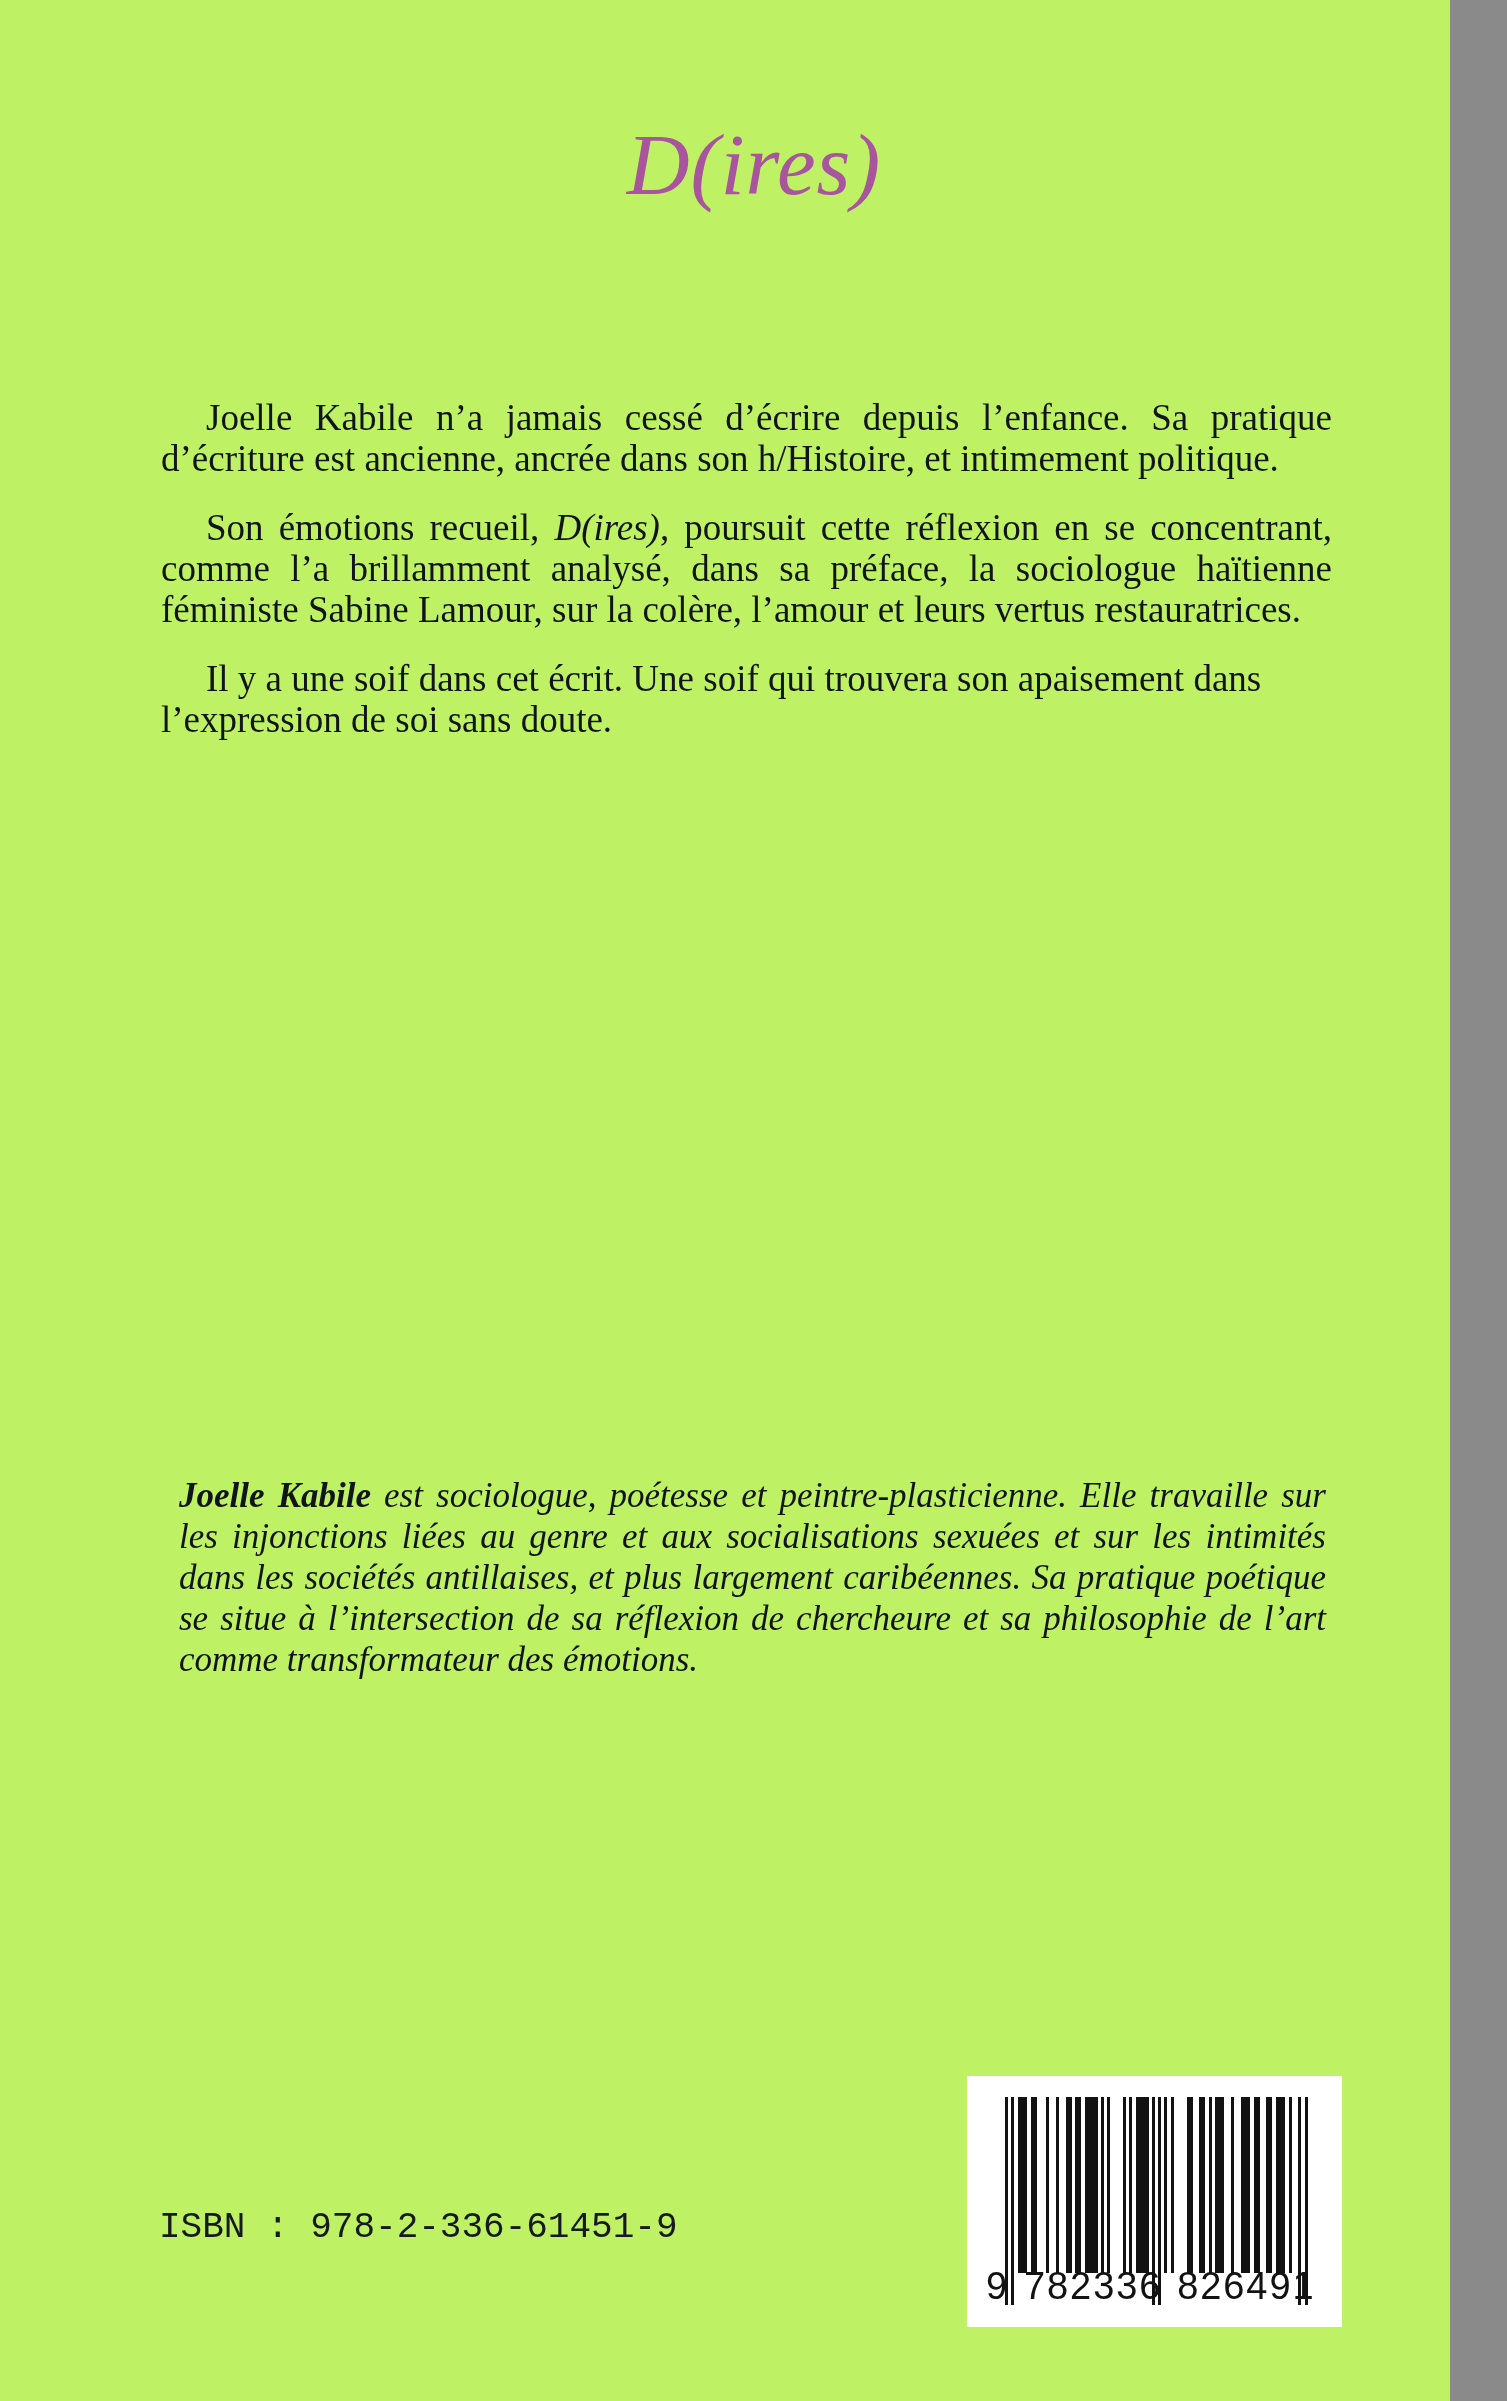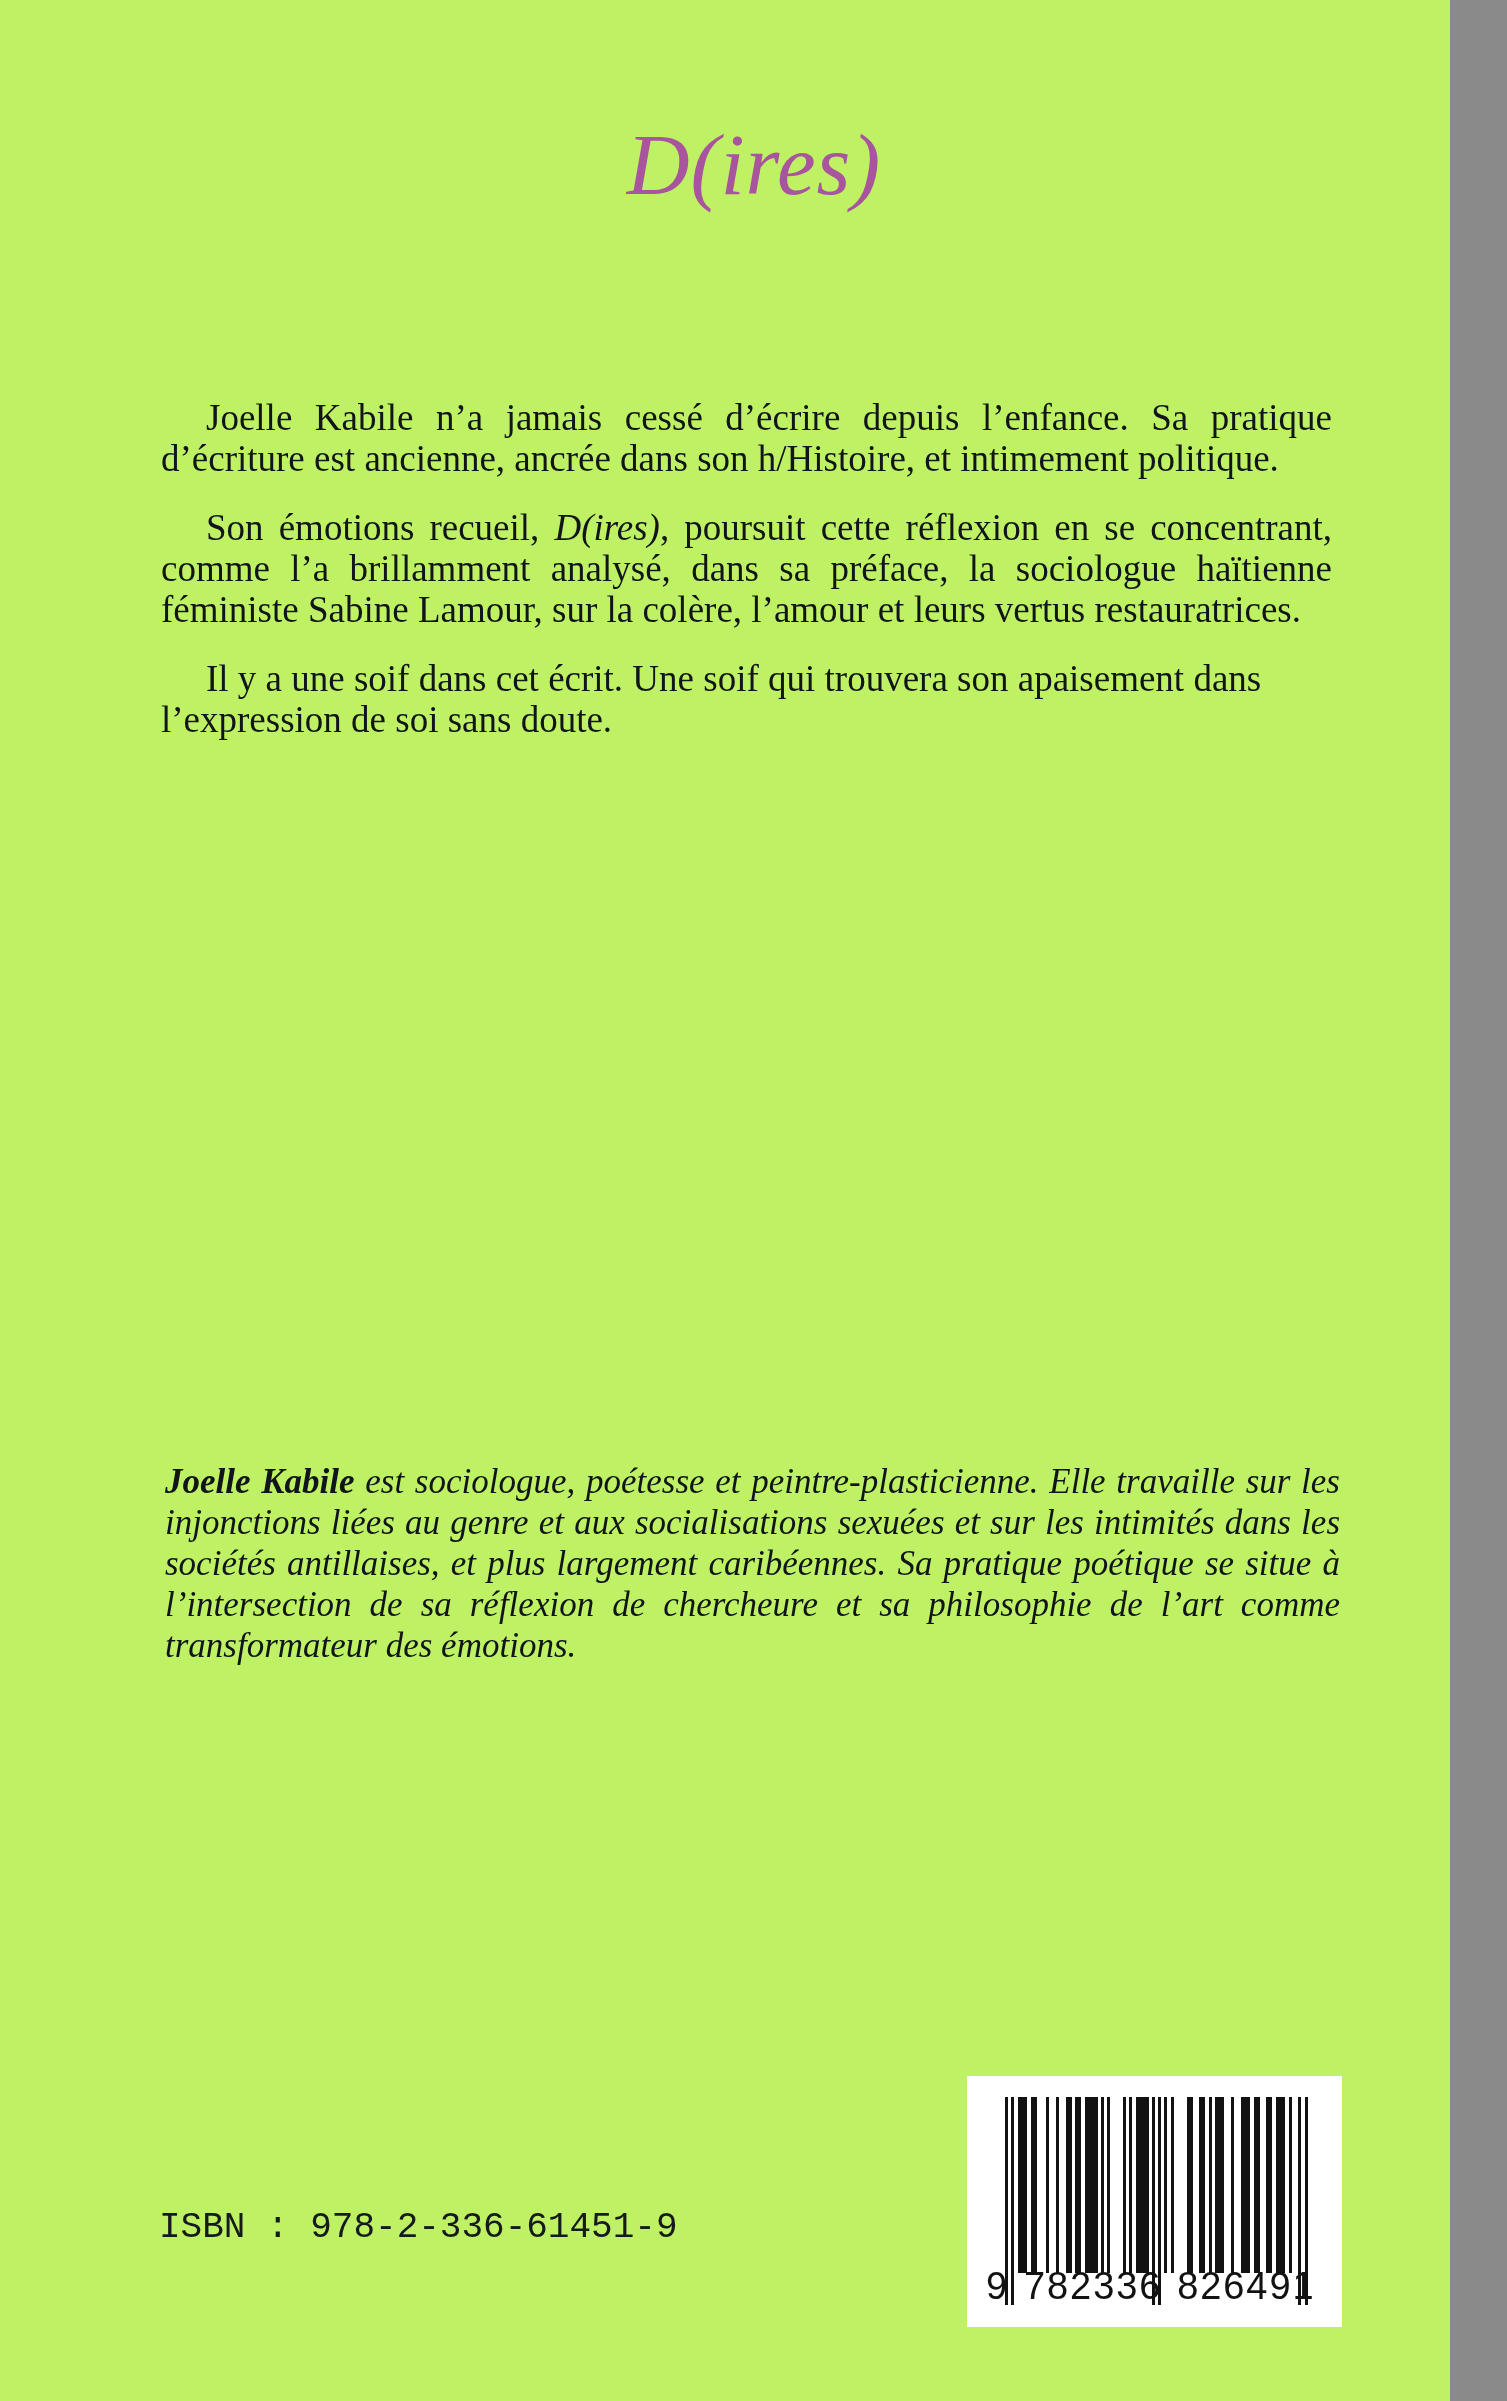--- a/index.html
+++ b/index.html
@@ -68,21 +68,21 @@
   }
 
   
   .bio {
     position: absolute;
     top: 1457px;
     left: 161px;
     width: 1183px;
   }
   .bio p {
-    margin: 4px;
+    margin: 18px;
     font-family: "Liberation Serif", "DejaVu Serif", serif;
     font-style: italic;
     font-size: 35px;
     line-height: 41px;
     color: #111418;
     text-align: justify;
     text-indent: 0;
   }
   .bio .author-name {
     font-weight: 700;

